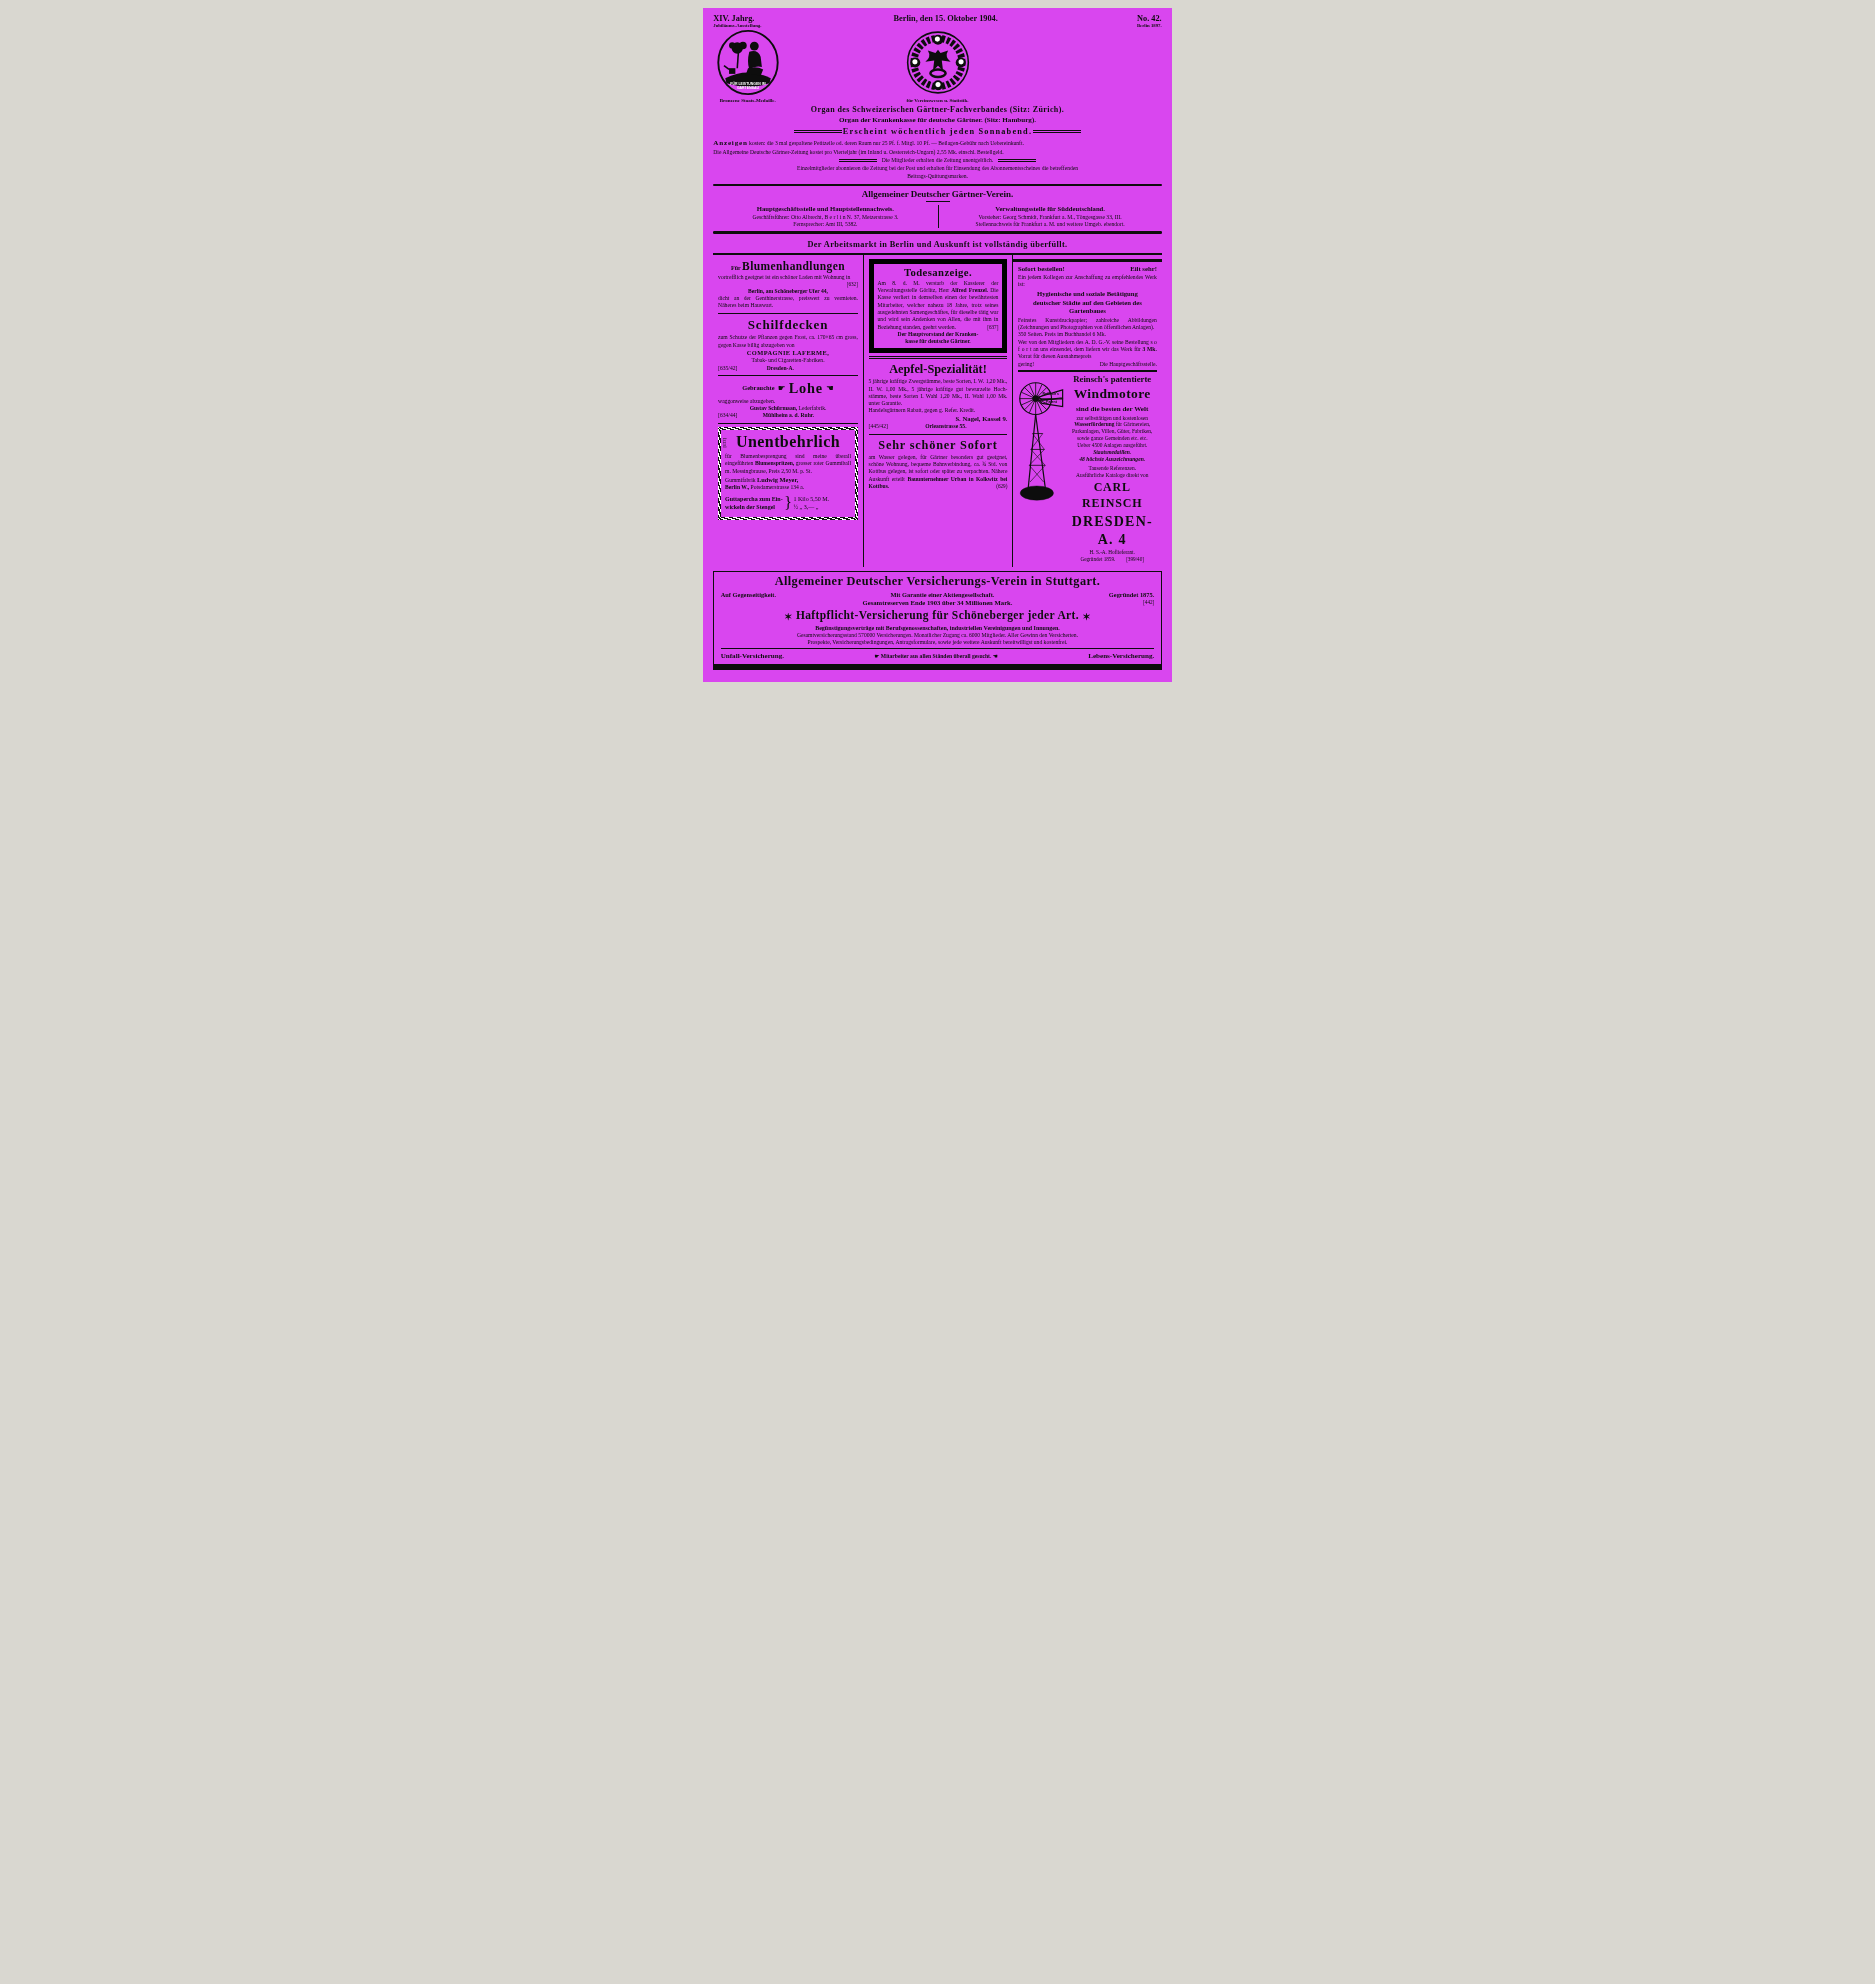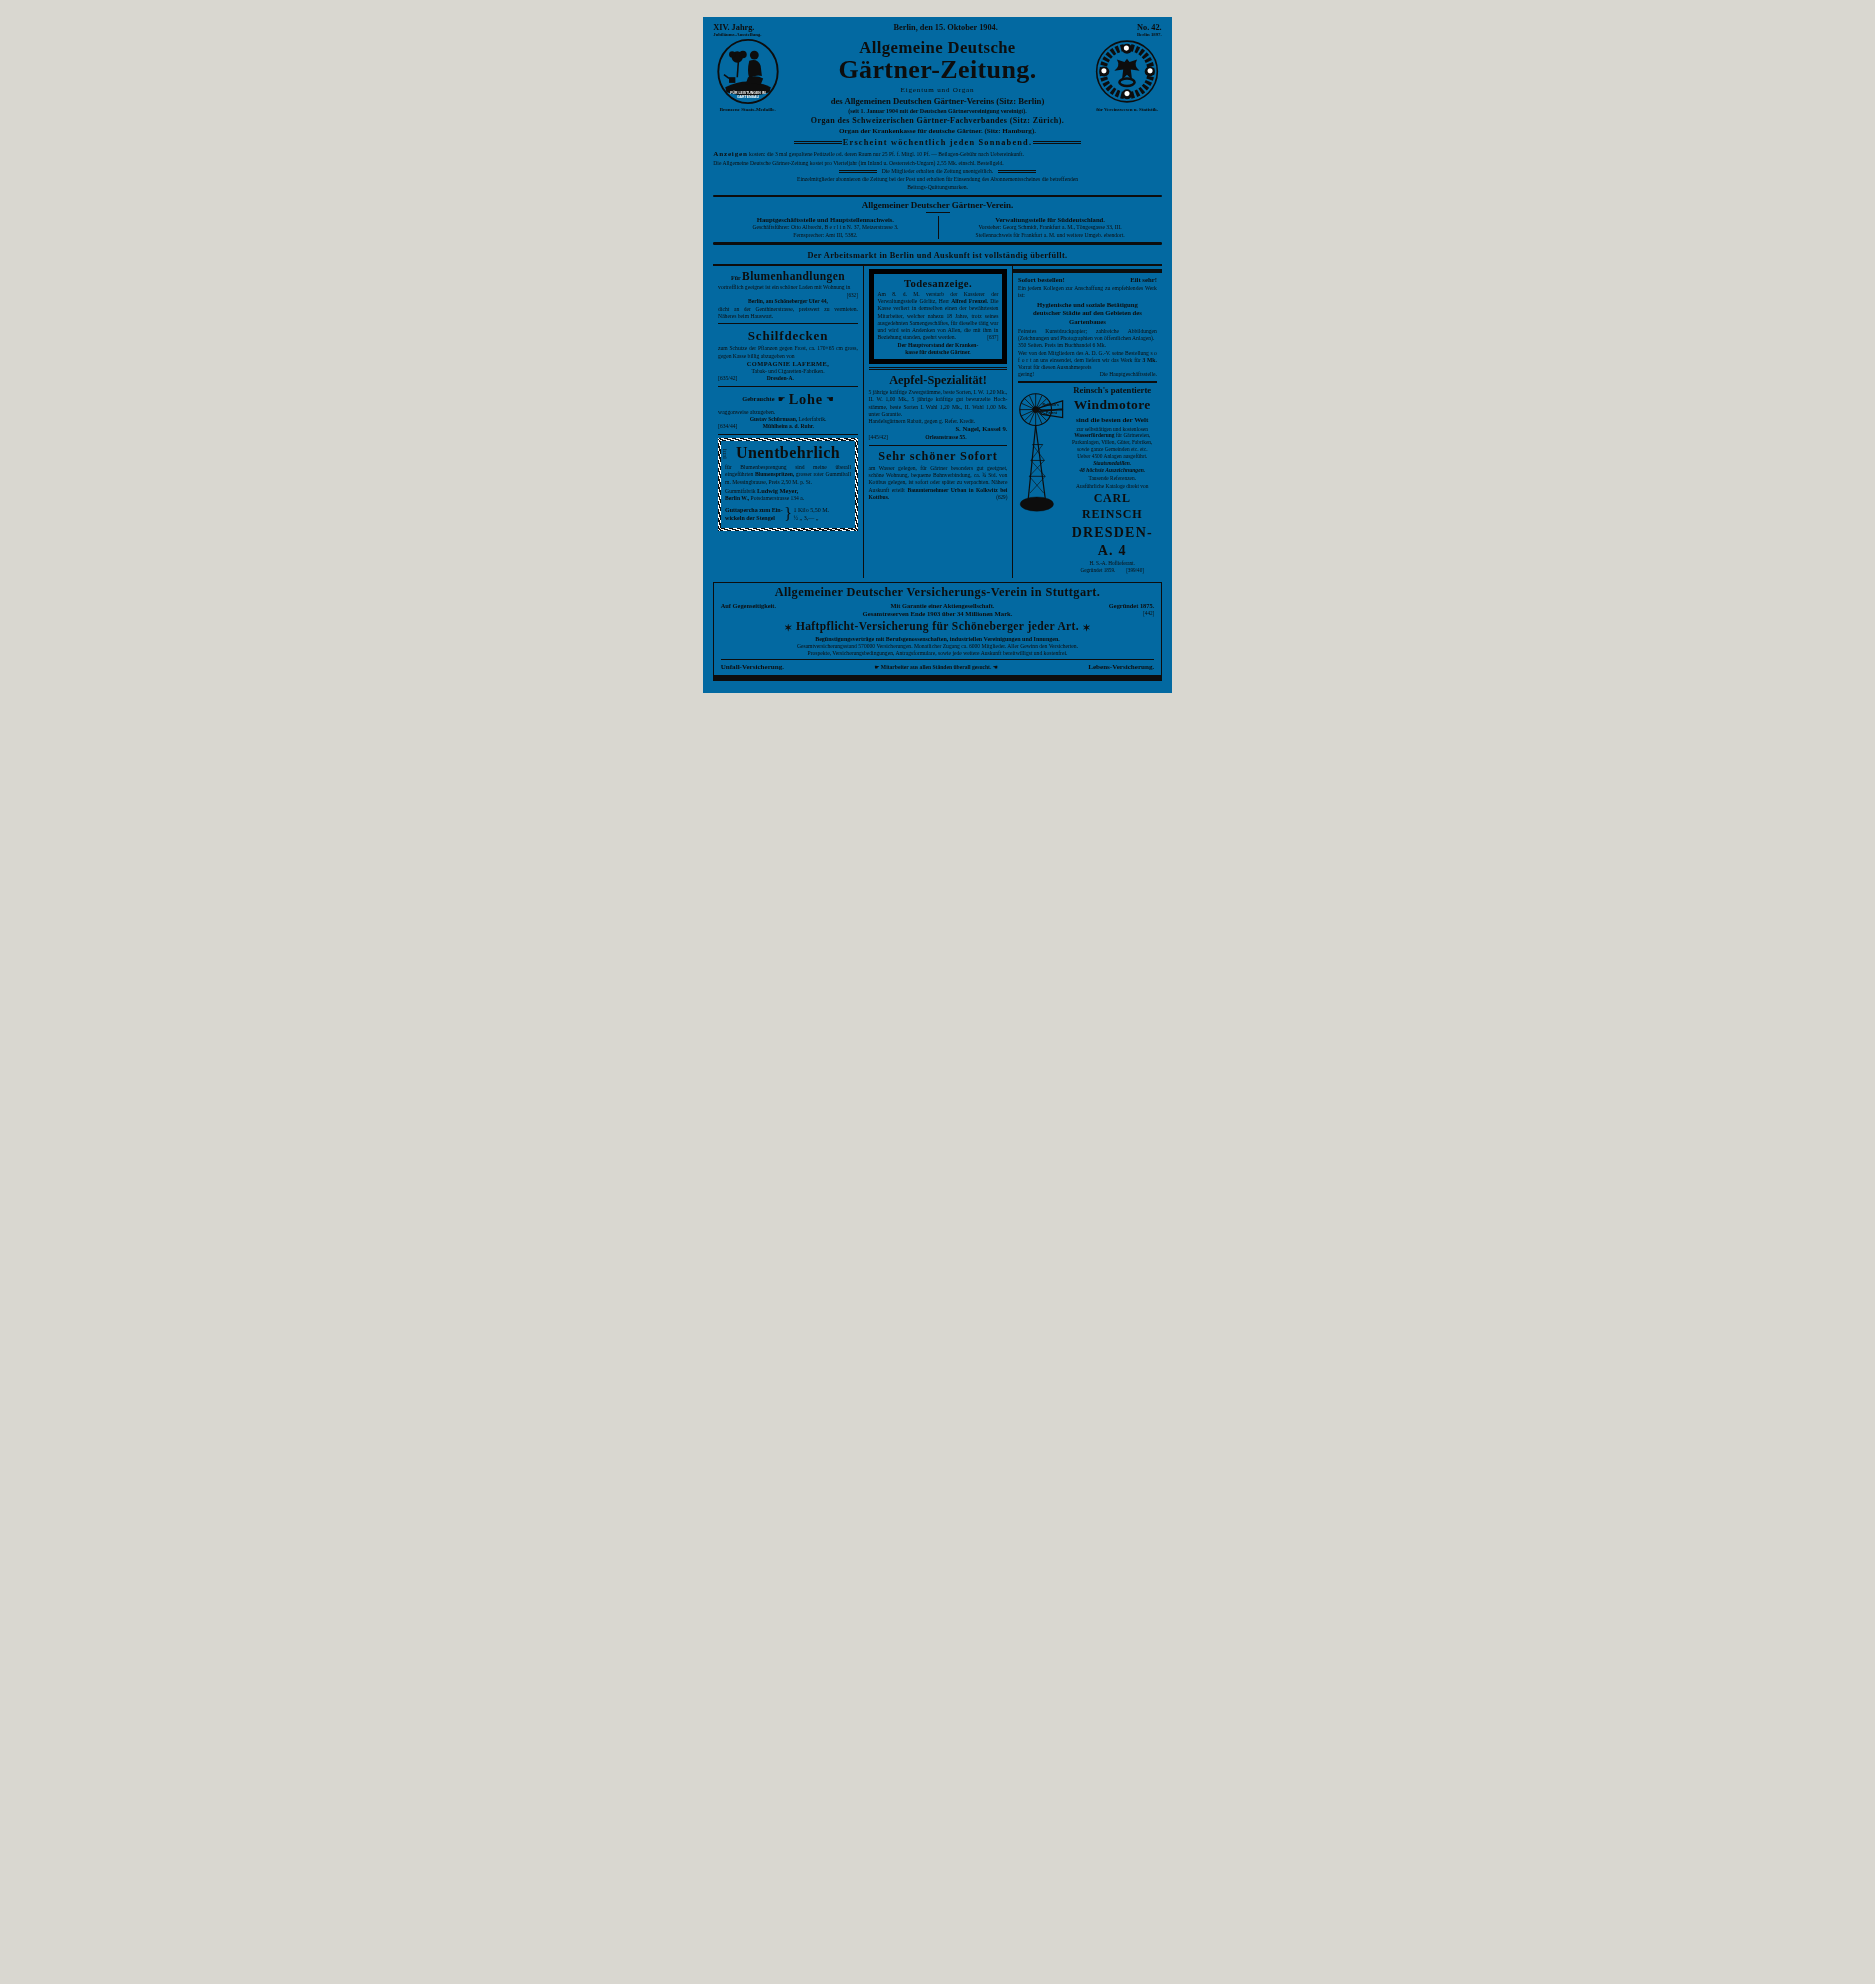--- a/index.html
+++ b/index.html
@@ -1,16 +1,16 @@
 <!DOCTYPE html>
 <html style="font-size:6.4px"><head>
 <meta charset="utf-8">
 <style>
   html,body{margin:0;padding:0;background:#d9d7d0;}
-  .page{width:469px;margin:17px auto;background:#0369a1;color:#0d0d0d;
+  .page{width:469px;margin:8px auto;background:#d946ef;color:#0d0d0d;
         font-family:"Liberation Serif","DejaVu Serif",serif;
         padding:5.6px 10.3px 12px;box-sizing:border-box;}
   .hdr-row{display:flex;justify-content:space-between;align-items:baseline;font-weight:bold;font-size:8.3px;}
   .hdr-sub{display:flex;justify-content:space-between;font-weight:bold;font-size:4.8px;margin-top:0.8px;}
   .masthead{display:grid;grid-template-columns:69px 1fr 69px;column-gap:2.4px;align-items:start;margin-top:0.8px;}
   .medal{ text-align:center;}
   .medal svg{display:block;margin:0 auto;}
   .medal-cap{font-weight:bold;font-size:5px;margin-top:1.6px;}
   .mast-center{text-align:center;}
   .mast1{font-size:16.7px;font-weight:bold;letter-spacing:0.4px;line-height:1.0;margin-top:1.6px;}
@@ -124,27 +124,20 @@
         <path d="M52,36 Q66,32 70,44 L72,60 Q60,58 52,64 Q48,52 52,36 Z" fill="#0d0d0d"></path>
         <path d="M50,62 Q64,58 74,64 L70,74 Q55,70 46,74 Z" fill="#0d0d0d"></path>
         <rect x="20" y="62" width="10" height="9" fill="#0d0d0d"></rect>
         <path d="M20,64 L12,58" stroke="#0d0d0d" stroke-width="2.5"></path>
         <text x="50" y="88" font-size="5.5" text-anchor="middle" fill="#fefefc" font-family="Liberation Sans, sans-serif" font-weight="bold">FÜR LEISTUNGEN IM</text>
         <text x="50" y="95" font-size="5.5" text-anchor="middle" fill="#fefefc" font-family="Liberation Sans, sans-serif" font-weight="bold">GARTENBAU</text>
       </svg>
       <div class="medal-cap">Bronzene Staats-Medaille.</div>
     </div>
 
-    <div class="mast-center">
-      <div class="mast1">Allgemeine Deutsche</div>
-      <div class="mast2">Gärtner-Zeitung.</div>
-      <div class="mast-sub1">Eigentum und Organ</div>
-      <div class="mast-sub2">des Allgemeinen Deutschen Gärtner-Vereins (Sitz: Berlin)</div>
-      <div class="mast-sub3">(seit 1. Januar 1904 mit der Deutschen Gärtnervereinigung vereinigt).</div>
-    </div>
 
     <div class="medal">
       <svg width="64" height="67" viewBox="0 0 100 106">
         <circle cx="50" cy="53" r="48" fill="none" stroke="#0d0d0d" stroke-width="2.5"></circle>
         <circle cx="50" cy="53" r="38" fill="none" stroke="#0d0d0d" stroke-width="11" stroke-dasharray="5 3"></circle>
         <circle cx="50" cy="17" r="8" fill="#0d0d0d"></circle>
         <circle cx="49" cy="16" r="4" fill="#fefefc"></circle>
         <circle cx="14" cy="53" r="8" fill="#0d0d0d"></circle>
         <circle cx="13.5" cy="52" r="4" fill="#fefefc"></circle>
         <circle cx="86" cy="53" r="8" fill="#0d0d0d"></circle>

